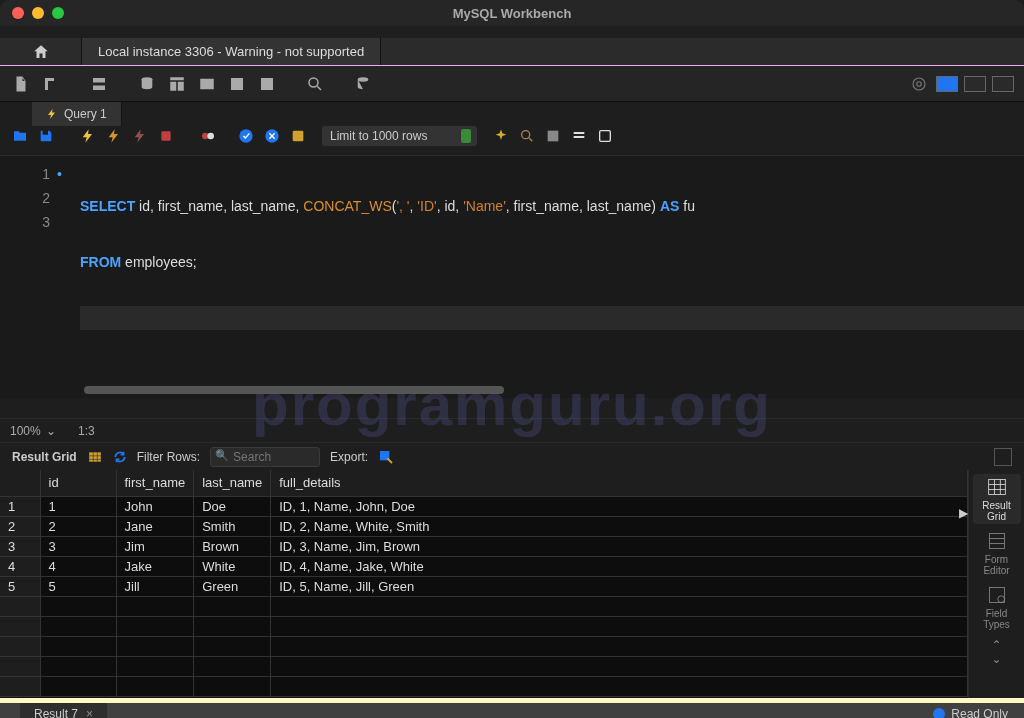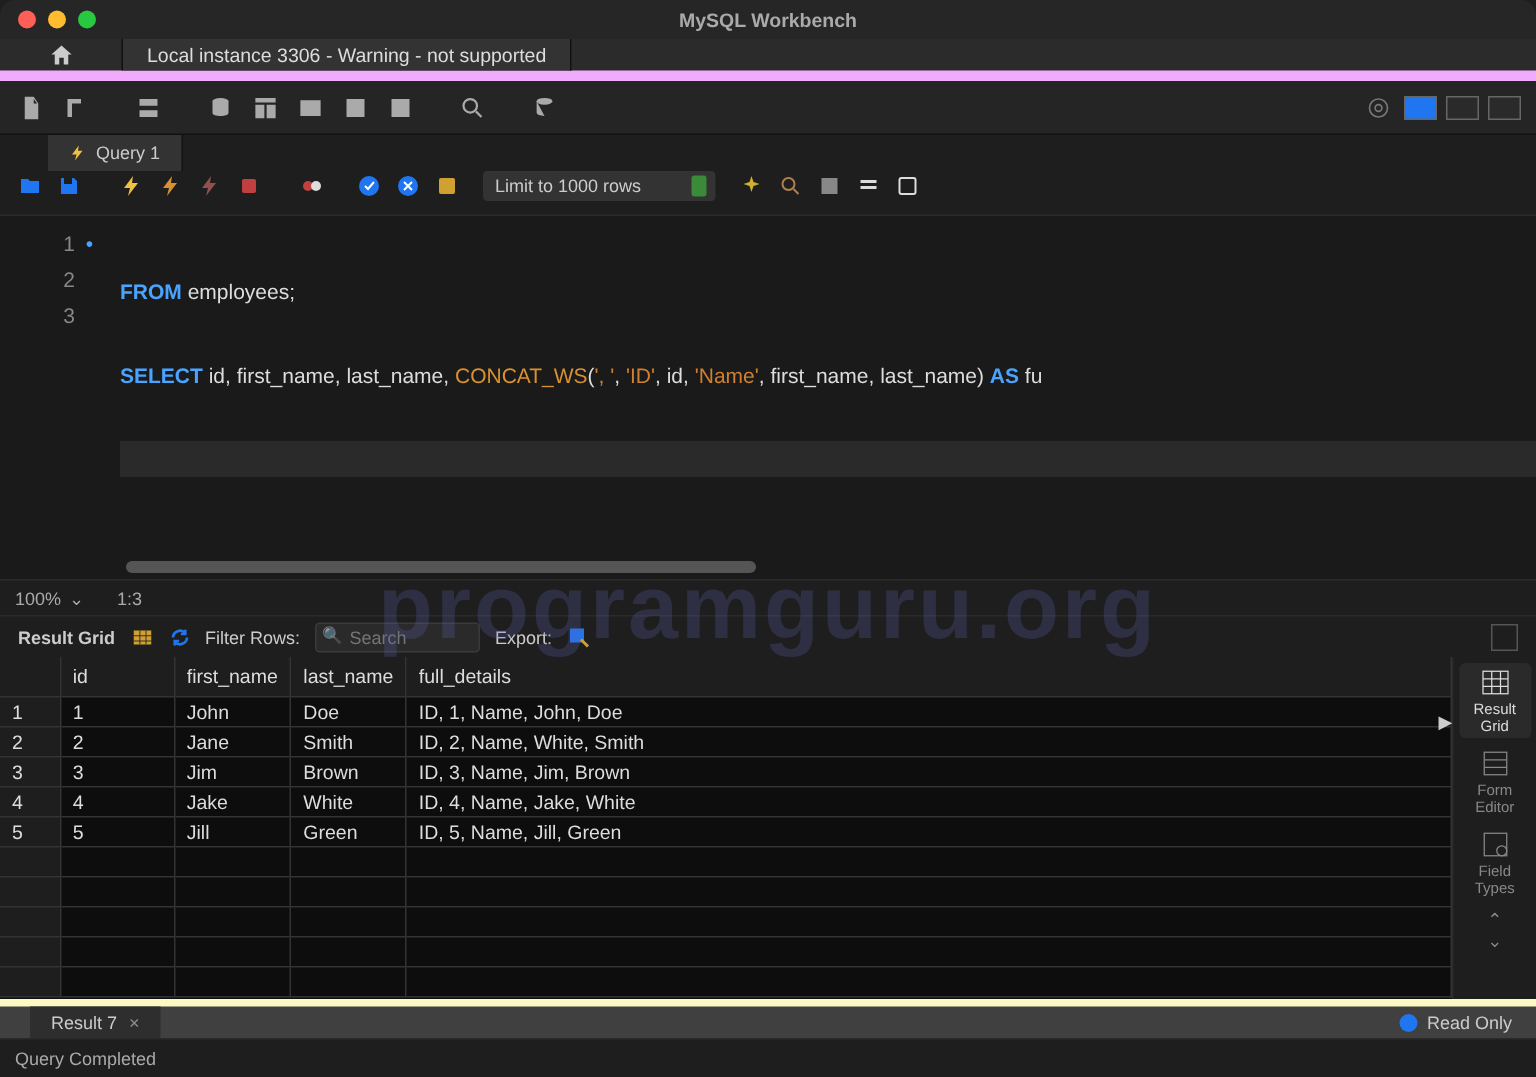--- a/index.html
+++ b/index.html
@@ -6,21 +6,21 @@
 body { background:#1e1e1e; color:#ccc; width:1024px; height:718px; overflow:hidden; font-size:13px; position:relative; }
 
 
 .titlebar { height:26px; background:#262626; display:flex; align-items:center; position:relative; border-top-left-radius:10px; border-top-right-radius:10px; }
 .traffic { display:flex; gap:8px; padding-left:12px; }
 .dot { width:12px; height:12px; border-radius:50%; }
 .dot.r { background:#ff5f57; } .dot.y { background:#febc2e; } .dot.g { background:#28c840; }
 .titlebar .title { position:absolute; left:0; right:0; text-align:center; font-weight:600; font-size:13px; color:#aaa; }
 
 
-.tabbar { height:28px; background:#2b2b2b; display:flex; align-items:stretch; border-bottom:7px solid #f0abfc; }
+.tabbar { height:28px; background:#2b2b2b; display:flex; align-items:stretch; border-bottom:1px solid #f0abfc;margin-top:12px; }
 .hometab { width:82px; display:flex; align-items:center; justify-content:center; border-right:1px solid #111; }
 .conntab { padding:0 16px; display:flex; align-items:center; background:#333; border-right:1px solid #111; font-size:13px; color:#ddd; }
 
 
 .maintb { height:36px; background:#252525; display:flex; align-items:center; padding:0 10px; gap:8px; border-bottom:1px solid #111; }
 .tbicon { width:22px; height:22px; display:flex; align-items:center; justify-content:center; color:#aaa; cursor:pointer; }
 .tbsep { width:10px; }
 .maintb .right { margin-left:auto; display:flex; gap:6px; align-items:center; }
 .panelbtn { width:22px; height:16px; border:1px solid #666; background:#2a2a2a; }
 .panelbtn.active { background:#1f76f0; }
@@ -45,21 +45,21 @@
 .code div.cur { background:#2a2a2a; }
 .kw { color:#4aa3ff; font-weight:bold; }
 .fn { color:#d89030; }
 .str { color:#d08030; }
 .scroll-h { position:absolute; bottom:4px; left:84px; width:420px; height:8px; background:#555; border-radius:4px; }
 
 
 .watermark { position:absolute; top:370px; left:0; right:0; text-align:center; font-size:60px; font-weight:bold; color:rgba(100,100,180,0.25); letter-spacing:2px; pointer-events:none; z-index:5; }
 
 
-.midbar { height:24px; background:#1e1e1e; display:flex; align-items:center; padding:0 10px; font-size:12px; color:#aaa; gap:20px; border-top:1px solid #2a2a2a; }
+.midbar { height:24px; background:#1e1e1e; display:flex; align-items:center; padding:0 10px; font-size:12px; color:#aaa; gap:20px; border-top:1px solid #2a2a2a;margin-top:20px; }
 .midbar .zoombtn { width:14px; display:inline-block; text-align:center; }
 
 
 .restb { height:28px; background:#1e1e1e; display:flex; align-items:center; padding:0 12px; font-size:12px; color:#ccc; gap:10px; border-top:1px solid #2a2a2a; }
 .restb .filterinput { background:#2a2a2a; border:1px solid #3a3a3a; color:#888; padding:2px 6px 2px 22px; border-radius:3px; width:110px; height:20px; font-size:12px; position:relative; }
 .restb .filterwrap { position:relative; }
 .restb .filterwrap::before { content:"🔍"; position:absolute; left:5px; top:2px; font-size:11px; opacity:.6; z-index:1; }
 .restb .right { margin-left:auto; display:flex; align-items:center; gap:10px; }
 
 
@@ -279,22 +279,22 @@
     </div>
 </div>
 
 <div class="editor">
   <div class="gutter">
     <div class="marker">1</div>
       <div>2</div>
       <div>3</div>
   </div>
   <div class="code">
+    <div><span class="kw">SELECT</span><span> id, first_name, last_name, </span><span class="fn">CONCAT_WS</span><span>(</span><span class="str">', '</span><span>, </span><span class="str">'ID'</span><span>, id, </span><span class="str">'Name'</span><span>, first_name, last_name) </span><span class="kw">AS</span><span> fu</span></div>
     <div><span class="kw">FROM</span><span> employees;</span></div>
-    <div><span class="kw">SELECT</span><span> id, first_name, last_name, </span><span class="fn">CONCAT_WS</span><span>(</span><span class="str">', '</span><span>, </span><span class="str">'ID'</span><span>, id, </span><span class="str">'Name'</span><span>, first_name, last_name) </span><span class="kw">AS</span><span> fu</span></div>
     <div class="cur"></div>
   </div>
   <div class="scroll-h"></div>
 </div>
 
 <div class="watermark">programguru.org</div>
 
 <div class="midbar">
   <span><span>100%</span> <span class="zoombtn">⌄</span></span>
   <span>1:3</span>

